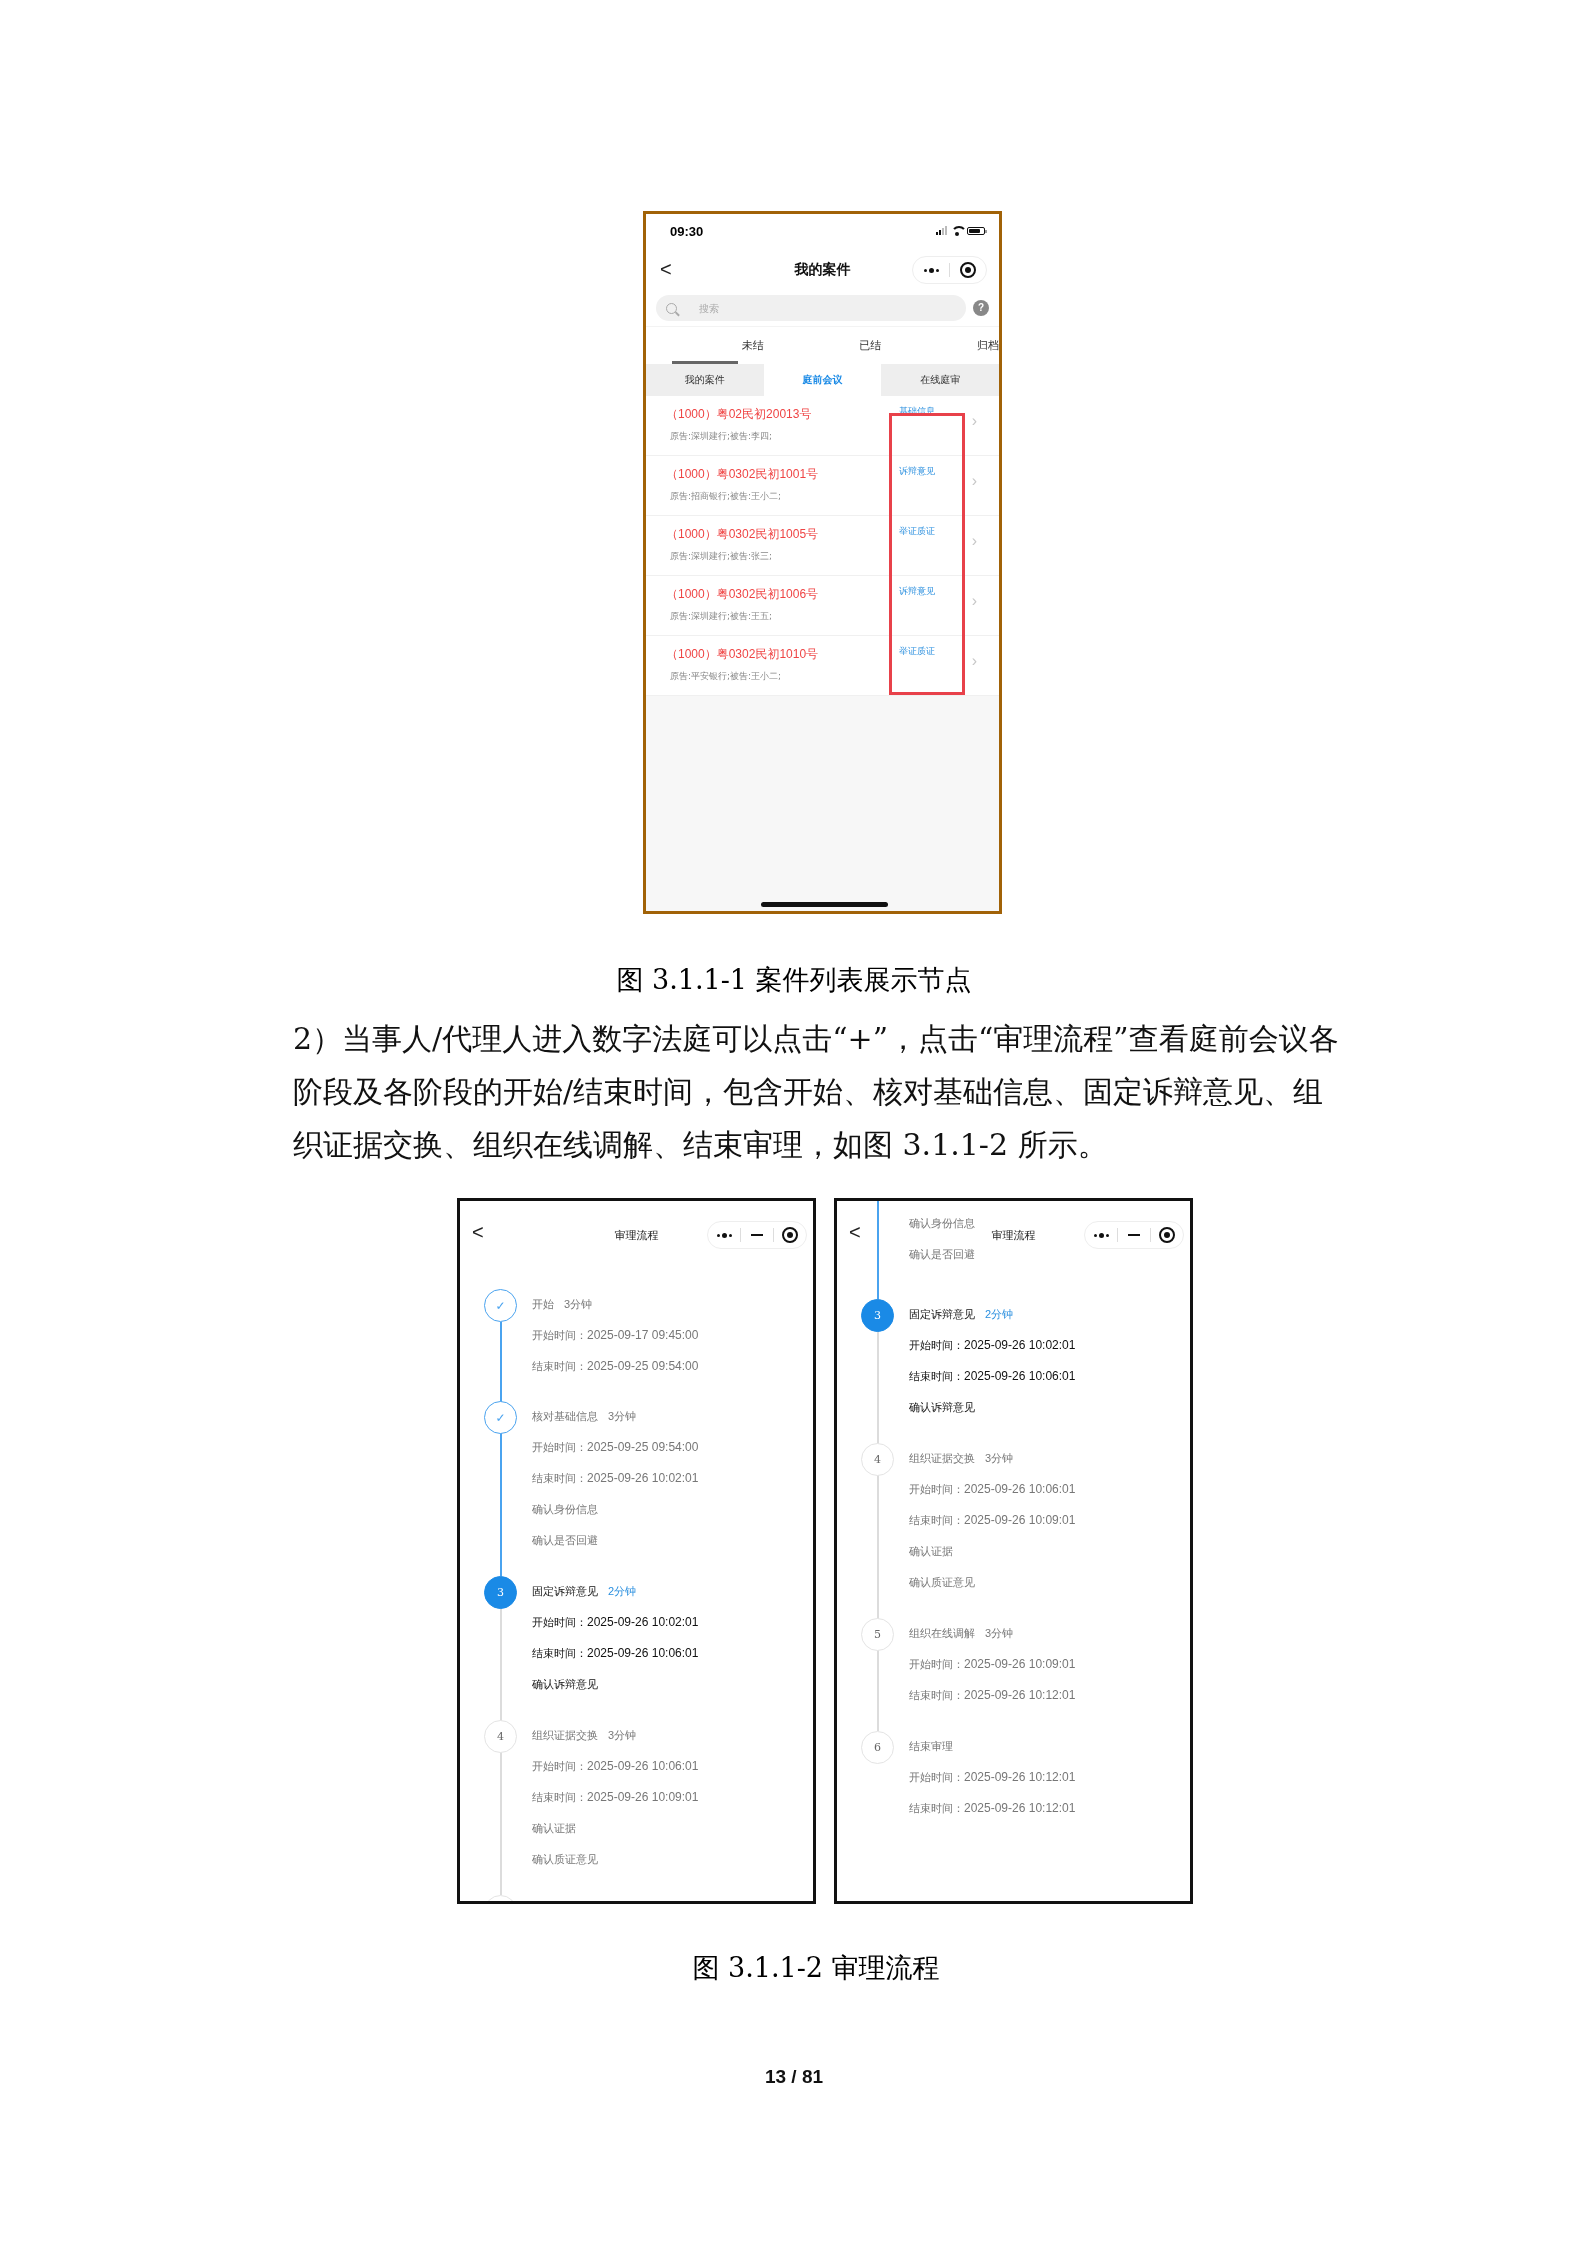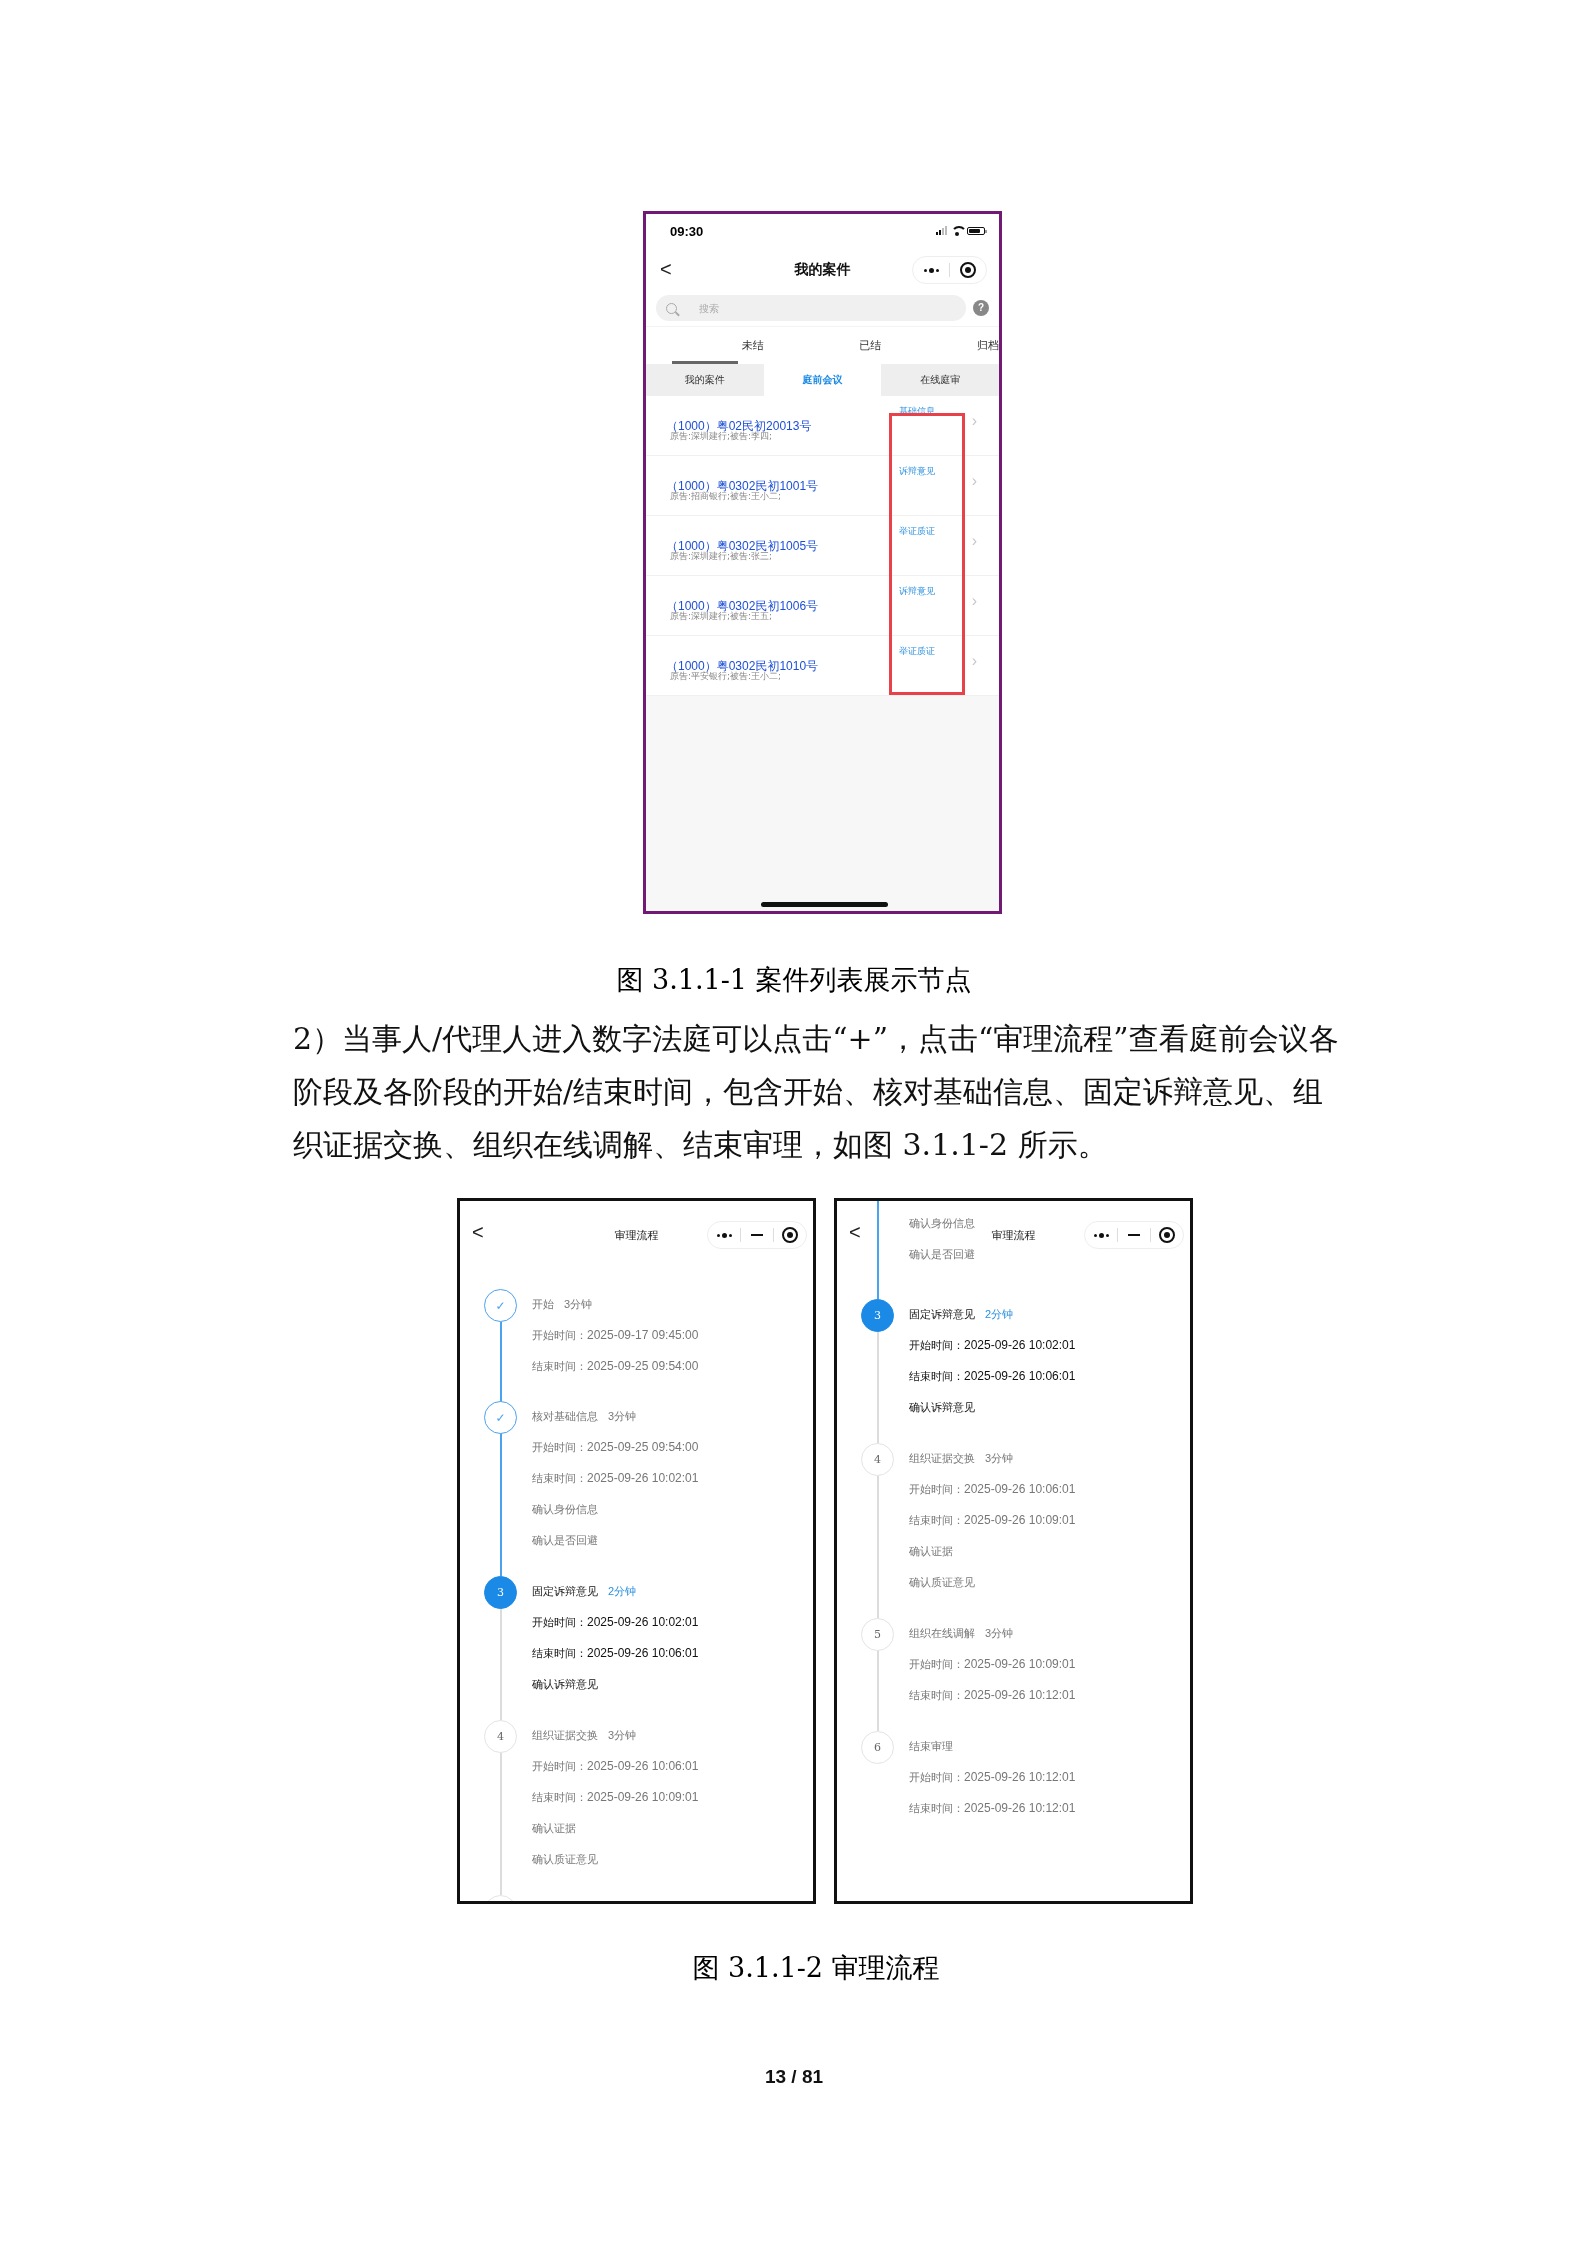--- a/index.html
+++ b/index.html
@@ -2,21 +2,21 @@
 <html><head>
 <meta charset="utf-8">
 <style>
   * { box-sizing: border-box; margin: 0; padding: 0; }
   html, body { width: 1588px; height: 2245px; background: #ffffff; }
   body { position: relative; font-family: "DejaVu Sans", sans-serif; color: #000; overflow: hidden; }
 
   
   .phone1 {
     position: absolute; left: 643px; top: 211px; width: 359px; height: 703px;
-    border: 3px solid #701a75; background: #f7f7f7; overflow: hidden;
+    border: 3px solid #a16207; background: #f7f7f7; overflow: hidden;
   }
   .statusbar { height: 36px; background: #fff; position: relative; }
   .statusbar .time { position: absolute; left: 24px; top: 10px; font-size: 13px; font-weight: bold; font-family: "Liberation Sans", sans-serif; }
   .statusbar .sys { position: absolute; right: 14px; top: 12px; display: flex; gap: 4px; align-items: center; }
   .sig { display: flex; align-items: flex-end; gap: 1px; height: 9px; }
   .sig i { display: block; width: 2px; background: #111; }
   .sig i:nth-child(1){height:3px}.sig i:nth-child(2){height:5px}.sig i:nth-child(3){height:7px;background:#bbb}.sig i:nth-child(4){height:9px;background:#bbb}
   .wifi { width: 12px; height: 9px; position: relative; }
   .wifi::before { content: ""; position: absolute; left: 0; top: 0; width: 12px; height: 12px; border-radius: 50%; border: 2px solid #111; border-color: #111 transparent transparent transparent; }
   .wifi::after { content: ""; position: absolute; left: 4px; top: 6px; width: 4px; height: 4px; border-radius: 50%; background: #111; }
@@ -47,21 +47,21 @@
 
   .tabs1 { height: 38px; background: #fff; display: flex; border-top: 1px solid #f3f3f3; }
   .tabs1 .tab { flex: 1; text-align: right; font-size: 11px; color: #333; padding-top: 11px; position: relative; }
   .tabs1 .tab.active::after { content: ""; position: absolute; left: 50%; margin-left: -33px; bottom: 0; width: 66px; height: 3px; background: #666; }
   .tabs2 { height: 32px; display: flex; background: #eeeeee; }
   .tabs2 .tab { flex: 1; text-align: center; font-size: 10px; color: #333; line-height: 32px; }
   .tabs2 .tab.active { background: #fff; color: #1a8ae6; font-weight: bold; }
 
   .caselist { background: #fff; }
   .case { height: 60px; position: relative; border-bottom: 1px solid #f0f0f0; }
-  .case .cno { position: absolute; left: 20px; top: 22px; font-size: 12px; color: #1d4ed8; font-family: "Liberation Sans", sans-serif; }
+  .case .cno { position: absolute; left: 20px; top: 10px; font-size: 12px; color: #ef4444; font-family: "Liberation Sans", sans-serif; }
   .case .parties { position: absolute; left: 24px; top: 34px; font-size: 9px; color: #888; }
   .case .stage { position: absolute; left: 253px; top: 9px; font-size: 9px; color: #2a8fdf; }
   .case .arrow { position: absolute; right: 22px; top: 16px; font-size: 16px; color: #c8c8c8; font-family: "Liberation Sans", sans-serif; }
   .redbox { position: absolute; left: 889px; top: 413px; width: 76px; height: 282px; border: 3px solid #e8414a; pointer-events: none; }
 
   .homebar { position: absolute; left: 115px; bottom: 4px; width: 127px; height: 5px; background: #111; border-radius: 3px; }
 
   
   .caption { position: absolute; font-family: "DejaVu Serif", serif; font-size: 27px; color: #000000; text-align: center; }
   .para { position: absolute; left: 293px; top: 1012px; width: 1060px; font-family: "DejaVu Serif", serif; font-size: 30px; line-height: 53px; color: #111; }

